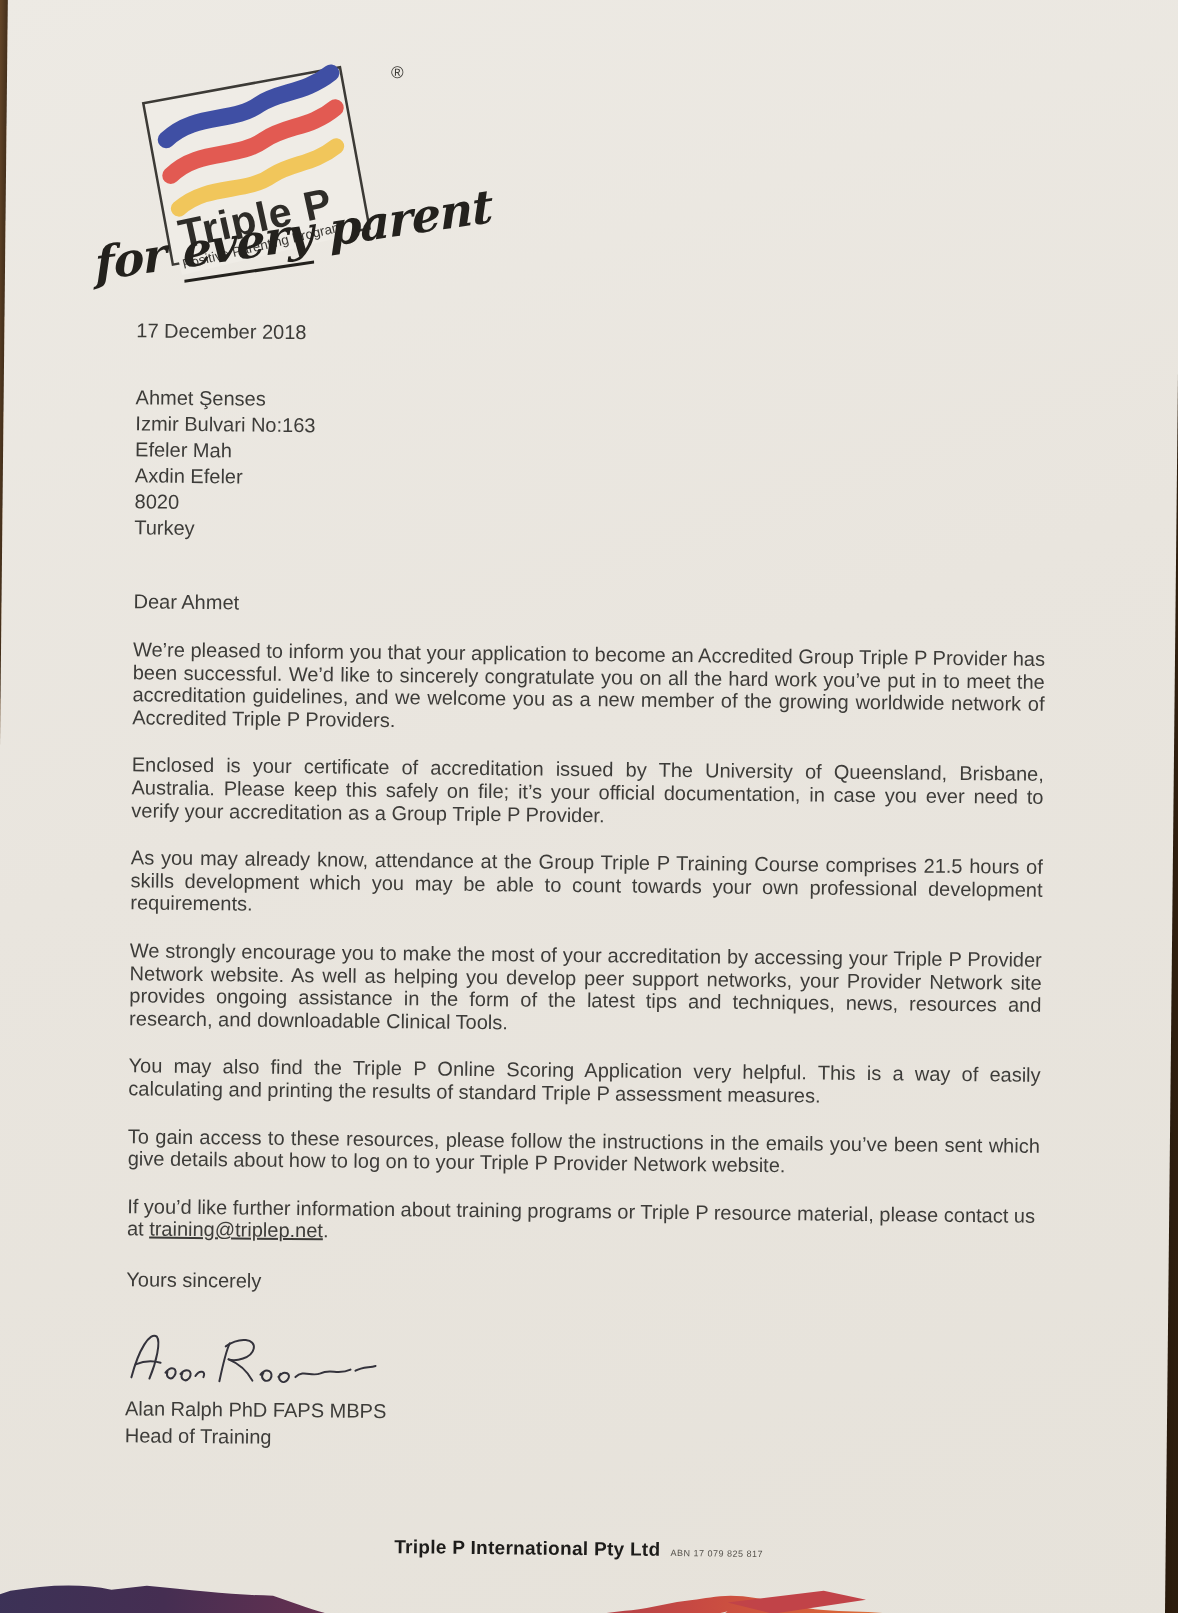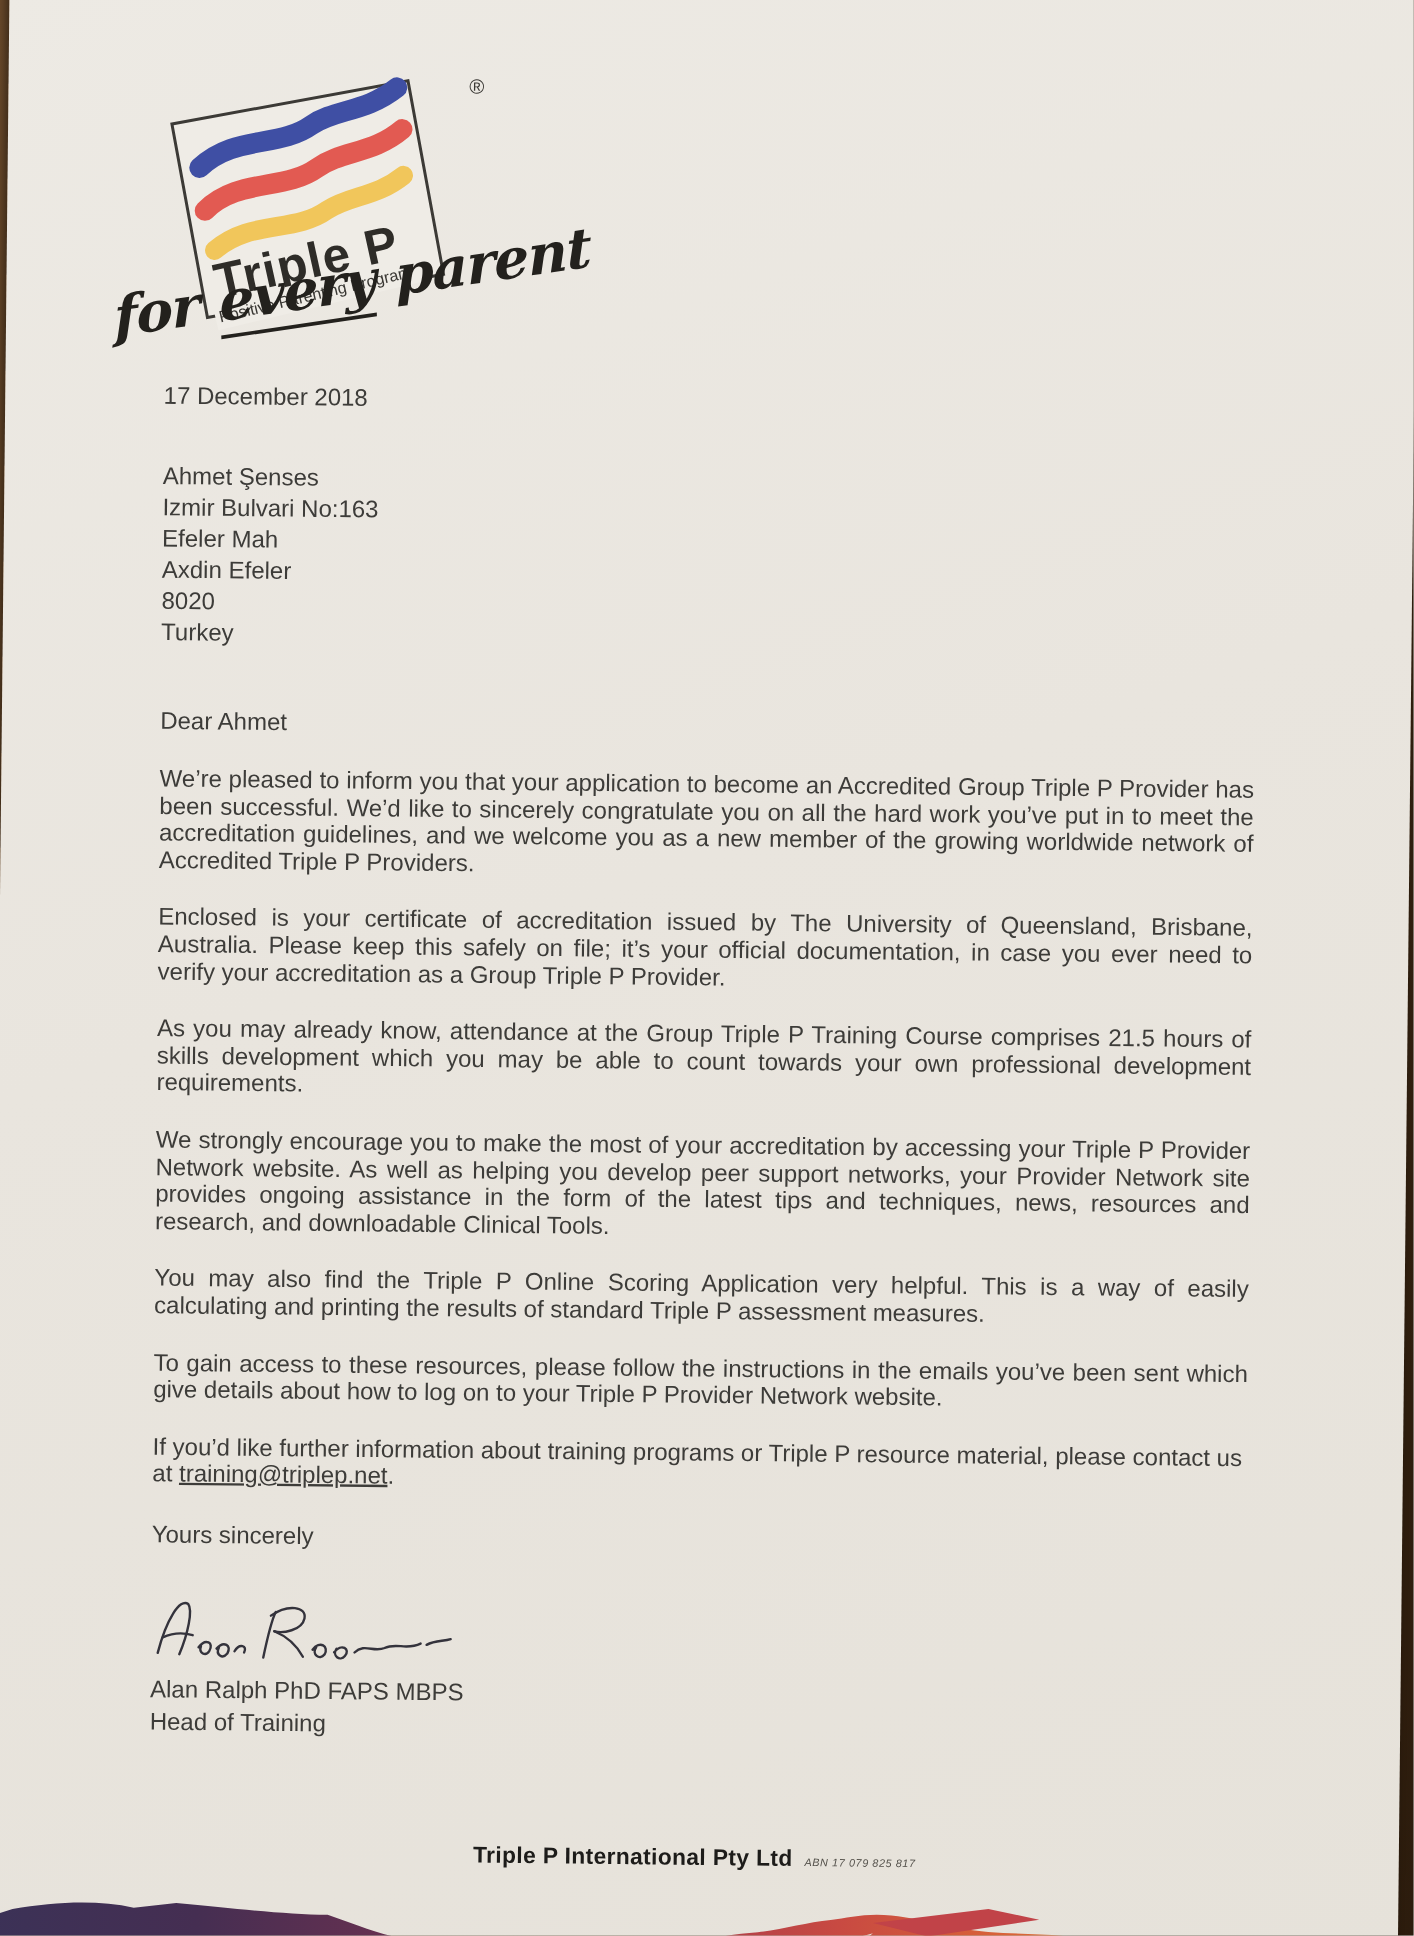--- a/index.html
+++ b/index.html
@@ -35,21 +35,21 @@
   .closing{margin-top:28px;font-size:20px;}
   .sig-svg{display:block;margin:26px 0 0 -6px;}
   .sig-name{margin-top:2px;font-size:20px;}
   .sig-title{margin-top:4px;font-size:20px;}
   
   .footer{
     position:absolute;left:0;right:0;bottom:80px;text-align:center;
     color:#1d1c1a;
   }
   .footer .company{font-weight:700;font-size:19px;letter-spacing:.3px;}
-  .footer .abn{font-size:9px;color:#55524c;margin-left:10px;letter-spacing:.5px;font-style:italic;}
+  .footer .abn{font-size:9px;color:#55524c;margin-left:10px;letter-spacing:.5px;}
   .band-svg{position:absolute;left:-6px;bottom:-8px;width:1190px;height:62px;}
 </style>
 </head>
 <body>
 
 <div class="paper">
   <div class="content">
 
     <div class="letterhead">
       <svg class="logo-svg" width="330" height="250" viewBox="0 0 330 250">

